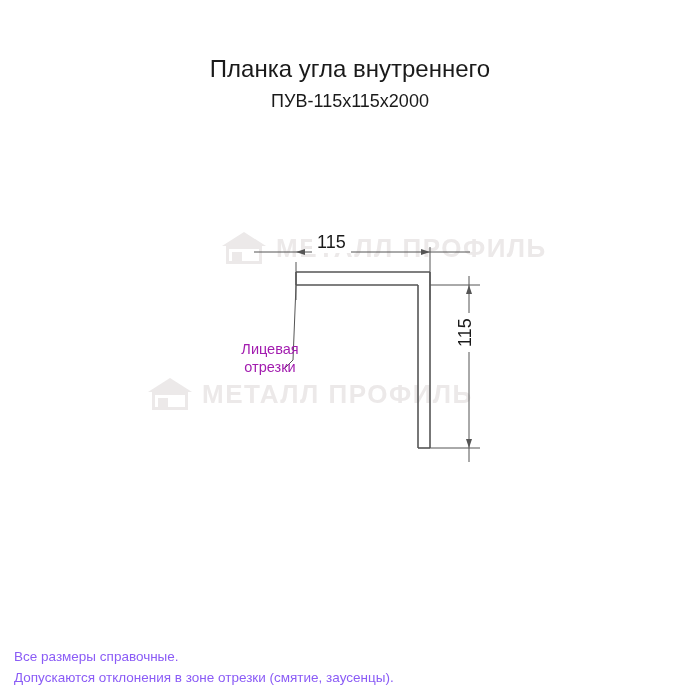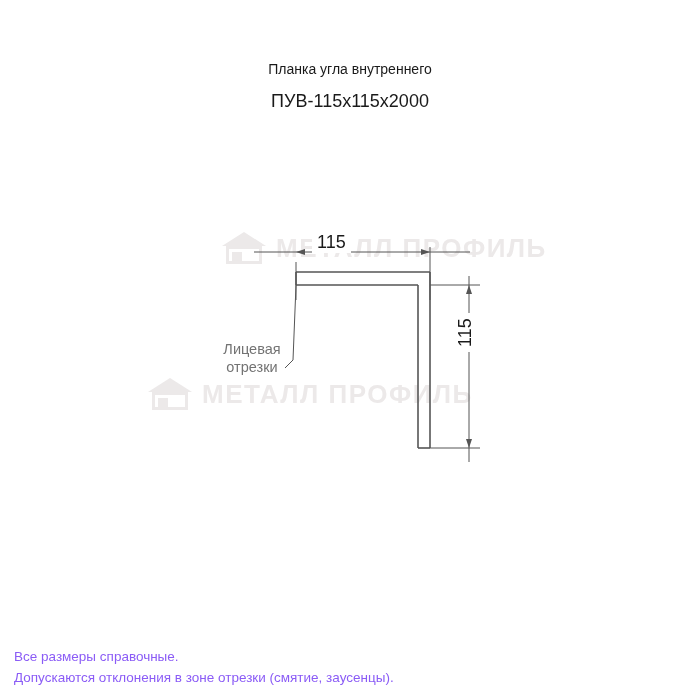--- a/index.html
+++ b/index.html
@@ -31,21 +31,21 @@
     text-align: center;
   }
   .main-title {
     font-size: 25px;
     font-weight: bold;
     letter-spacing: 0px;
     line-height: 30px;
     margin: 0;
   }
   .sub-title {
-    font-size: 14px;
+    font-size: 24px;
     font-weight: normal;
     line-height: 26px;
     margin: 0;
     padding-top: 34px;
   }
   .sub-title-2 {
     font-size: 18px;
     font-weight: normal;
     line-height: 26px;
     margin: 0;
@@ -118,26 +118,26 @@
   .dim-right {
     top: 352px;
     left: 455px;
     transform: rotate(-90deg);
     transform-origin: left top;
   }
 
   .leader-label {
     position: absolute;
     top: 340px;
-    left: 212px;
+    left: 230px;
     width: 80px;
     text-align: center;
     font-size: 14.5px;
     line-height: 18px;
-    color: #737373;
+    color: #a21caf;
   }
 
   
   .footer {
     position: absolute;
     left: 14px;
     bottom: 12px;
     font-size: 13.5px;
     line-height: 21px;
     color: #8b5cf6;

